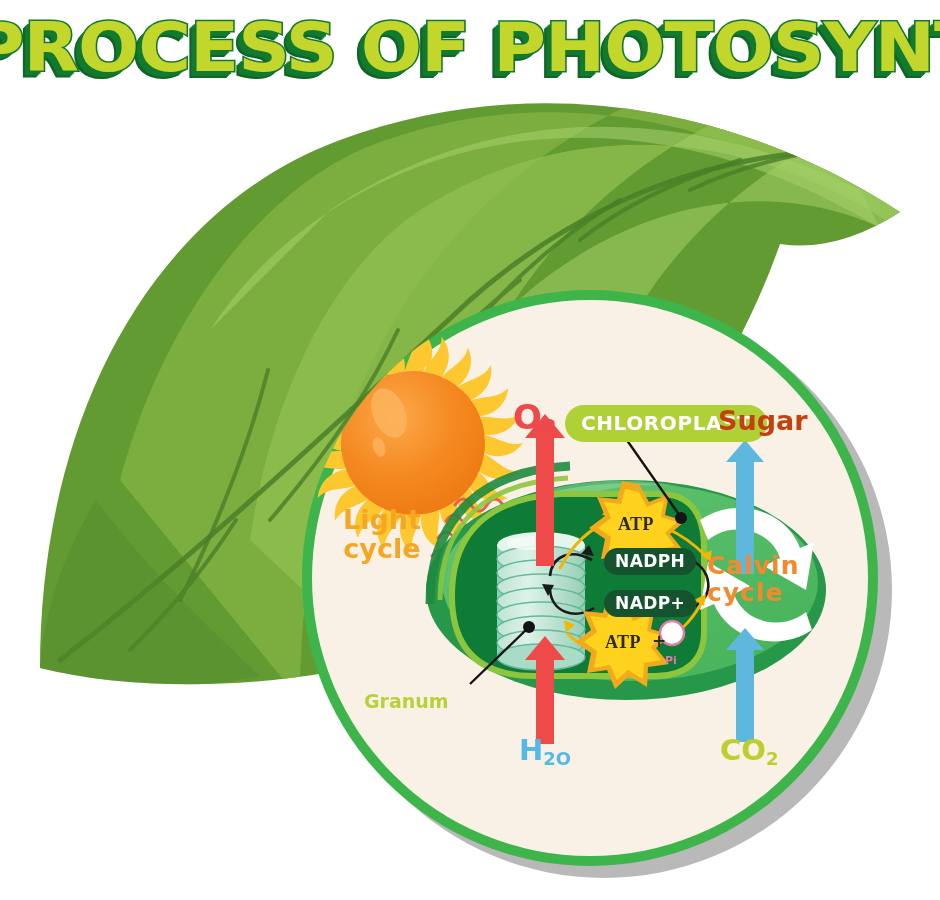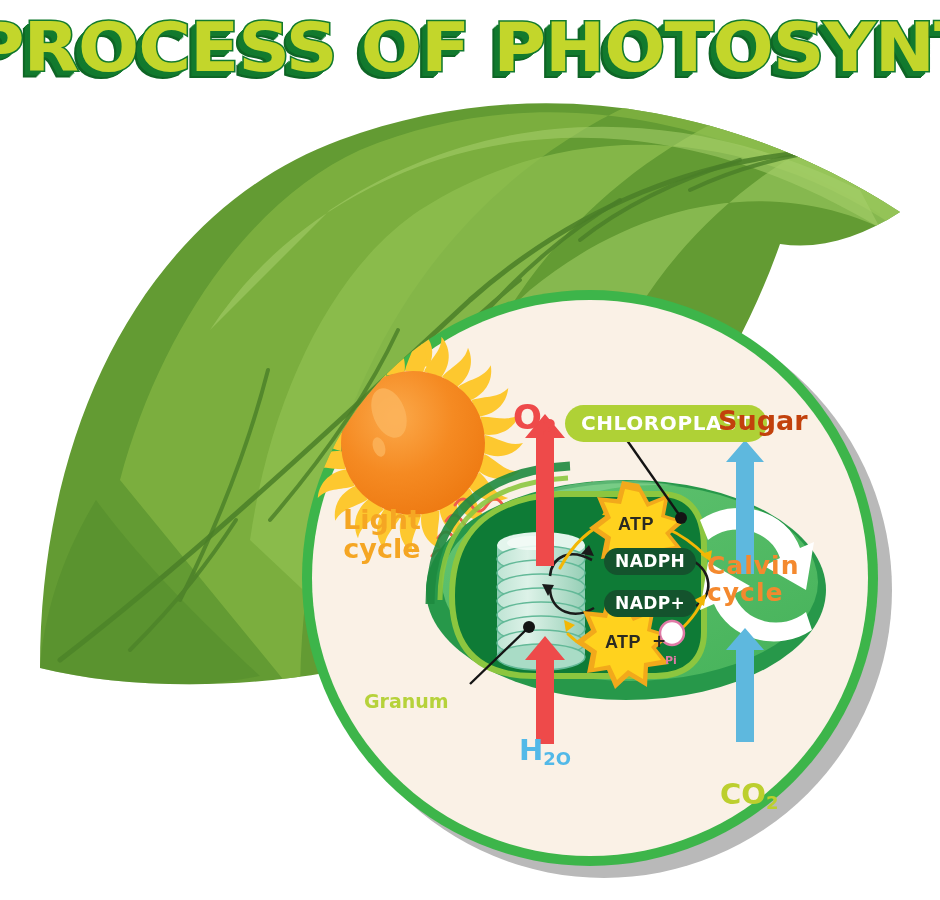--- a/index.html
+++ b/index.html
@@ -81,21 +81,20 @@
   }
   .lbl-h2o {
     left: 519px; top: 735px;
     font-size: 29px;
     color: #52B9E8;
   }
   .lbl-co2 {
     left: 720px; top: 735px;
     font-size: 29px;
     color: #BCCF2E;
-    margin-top: 44px;
   }
   .lbl-calvin {
     left: 707px; top: 552px;
     width: 108px;
     text-align: left;
     font-size: 25px;
     color: #F4892E;
     letter-spacing: 1px;
     line-height: 1.08;
   }
@@ -127,21 +126,21 @@
     letter-spacing: 0.4px;
     padding: 3px 11px 4px 11px;
     white-space: nowrap;
   }
   .pill-nadph { left: 604px; top: 548px; }
   .pill-nadp  { left: 604px; top: 590px; }
 
   
   .star-text {
     position: absolute;
-    font-family: Liberation Sans, sans-serif;
+    font-family: Liberation Serif, serif;
     font-weight: 700;
     font-size: 18px;
     color: #2A2A22;
     letter-spacing: 0.4px;
   }
   .atp1 { left: 618px; top: 514px; }
   .atp2 { left: 605px; top: 632px; }
   .plus-sign {
     position: absolute;
     left: 652px; top: 631px;

